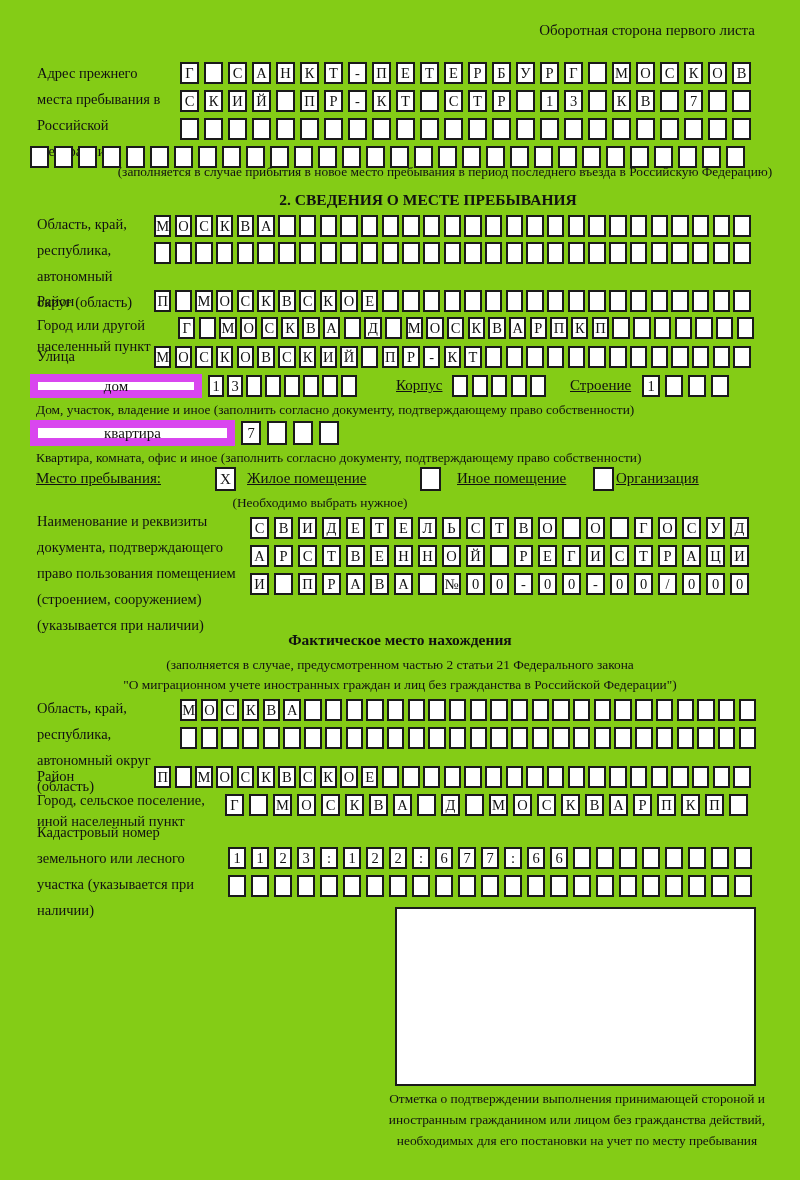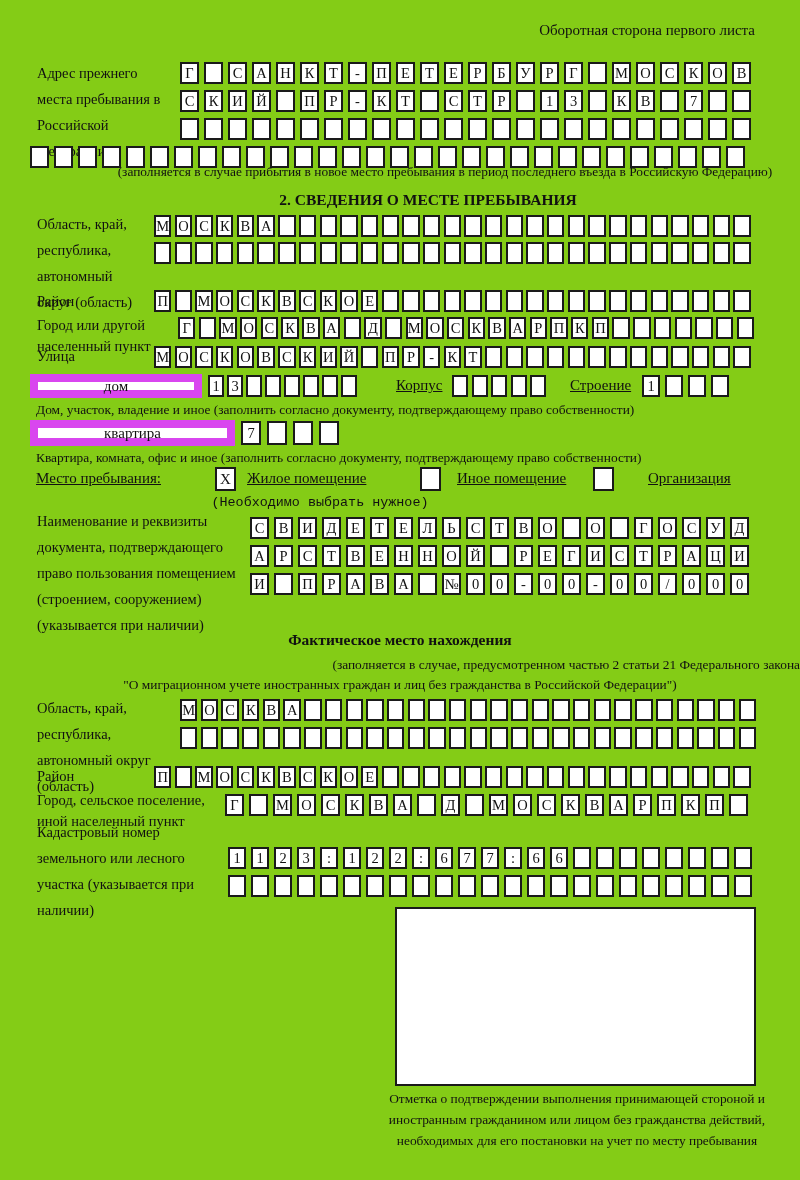--- a/index.html
+++ b/index.html
@@ -347,22 +347,22 @@
       <span class="cell"></span>
     </div>
   <div class="cap" style="left:36px;top:450px;">Квартира, комната, офис и иное (заполнить согласно документу, подтверждающему право собственности)</div>
 
   <div class="opt" style="left:36px;top:470px;">Место пребывания:</div>
   <div class="chk" style="left:215px;top:467px;">X</div>
   <div class="opt" style="left:247px;top:470px;">Жилое помещение</div>
   <div class="chk" style="left:420px;top:467px;"></div>
   <div class="opt" style="left:457px;top:470px;">Иное помещение</div>
   <div class="chk" style="left:593px;top:467px;"></div>
-  <div class="opt" style="left:648px;top:470px;">Организация</div>
-  <div class="cap cap-center" style="left:150px;top:495px;width:340px;font-family:Liberation Mono, monospace;">(Необходимо выбрать нужное)</div>
+  <div class="opt" style="left:616px;top:470px;">Организация</div>
+  <div class="cap cap-center" style="left:150px;top:495px;width:340px;">(Необходимо выбрать нужное)</div>
 
   <div class="lbl" style="left:37px;top:508px;width:205px;">Наименование и реквизиты документа, подтверждающего право пользования помещением (строением, сооружением) (указывается при наличии)</div>
   <div class="row p24" style="left:250px;top:517px;">
       <span class="cell">С</span>
       <span class="cell">В</span>
       <span class="cell">И</span>
       <span class="cell">Д</span>
       <span class="cell">Е</span>
       <span class="cell">Т</span>
       <span class="cell">Е</span>
@@ -422,21 +422,21 @@
       <span class="cell">-</span>
       <span class="cell">0</span>
       <span class="cell">0</span>
       <span class="cell">/</span>
       <span class="cell">0</span>
       <span class="cell">0</span>
       <span class="cell">0</span>
     </div>
 
   <div class="title" style="top:631px;">Фактическое место нахождения</div>
-  <div class="cap cap-center" style="left:0;top:657px;width:100%;text-align:right;">(заполняется в случае, предусмотренном частью 2 статьи 21 Федерального закона</div>
+  <div class="cap cap-center" style="left:0;top:657px;width:100%;">(заполняется в случае, предусмотренном частью 2 статьи 21 Федерального закона</div>
   <div class="cap cap-center" style="left:0;top:677px;width:100%;">"О миграционном учете иностранных граждан и лиц без гражданства в Российской Федерации")</div>
 
   <div class="lbl" style="left:37px;top:695px;width:125px;">Область, край, республика, автономный округ (область)</div>
   <div class="row p21" style="left:180px;top:699px;">
       <span class="cell">М</span>
       <span class="cell">О</span>
       <span class="cell">С</span>
       <span class="cell">К</span>
       <span class="cell">В</span>
       <span class="cell">А</span>

